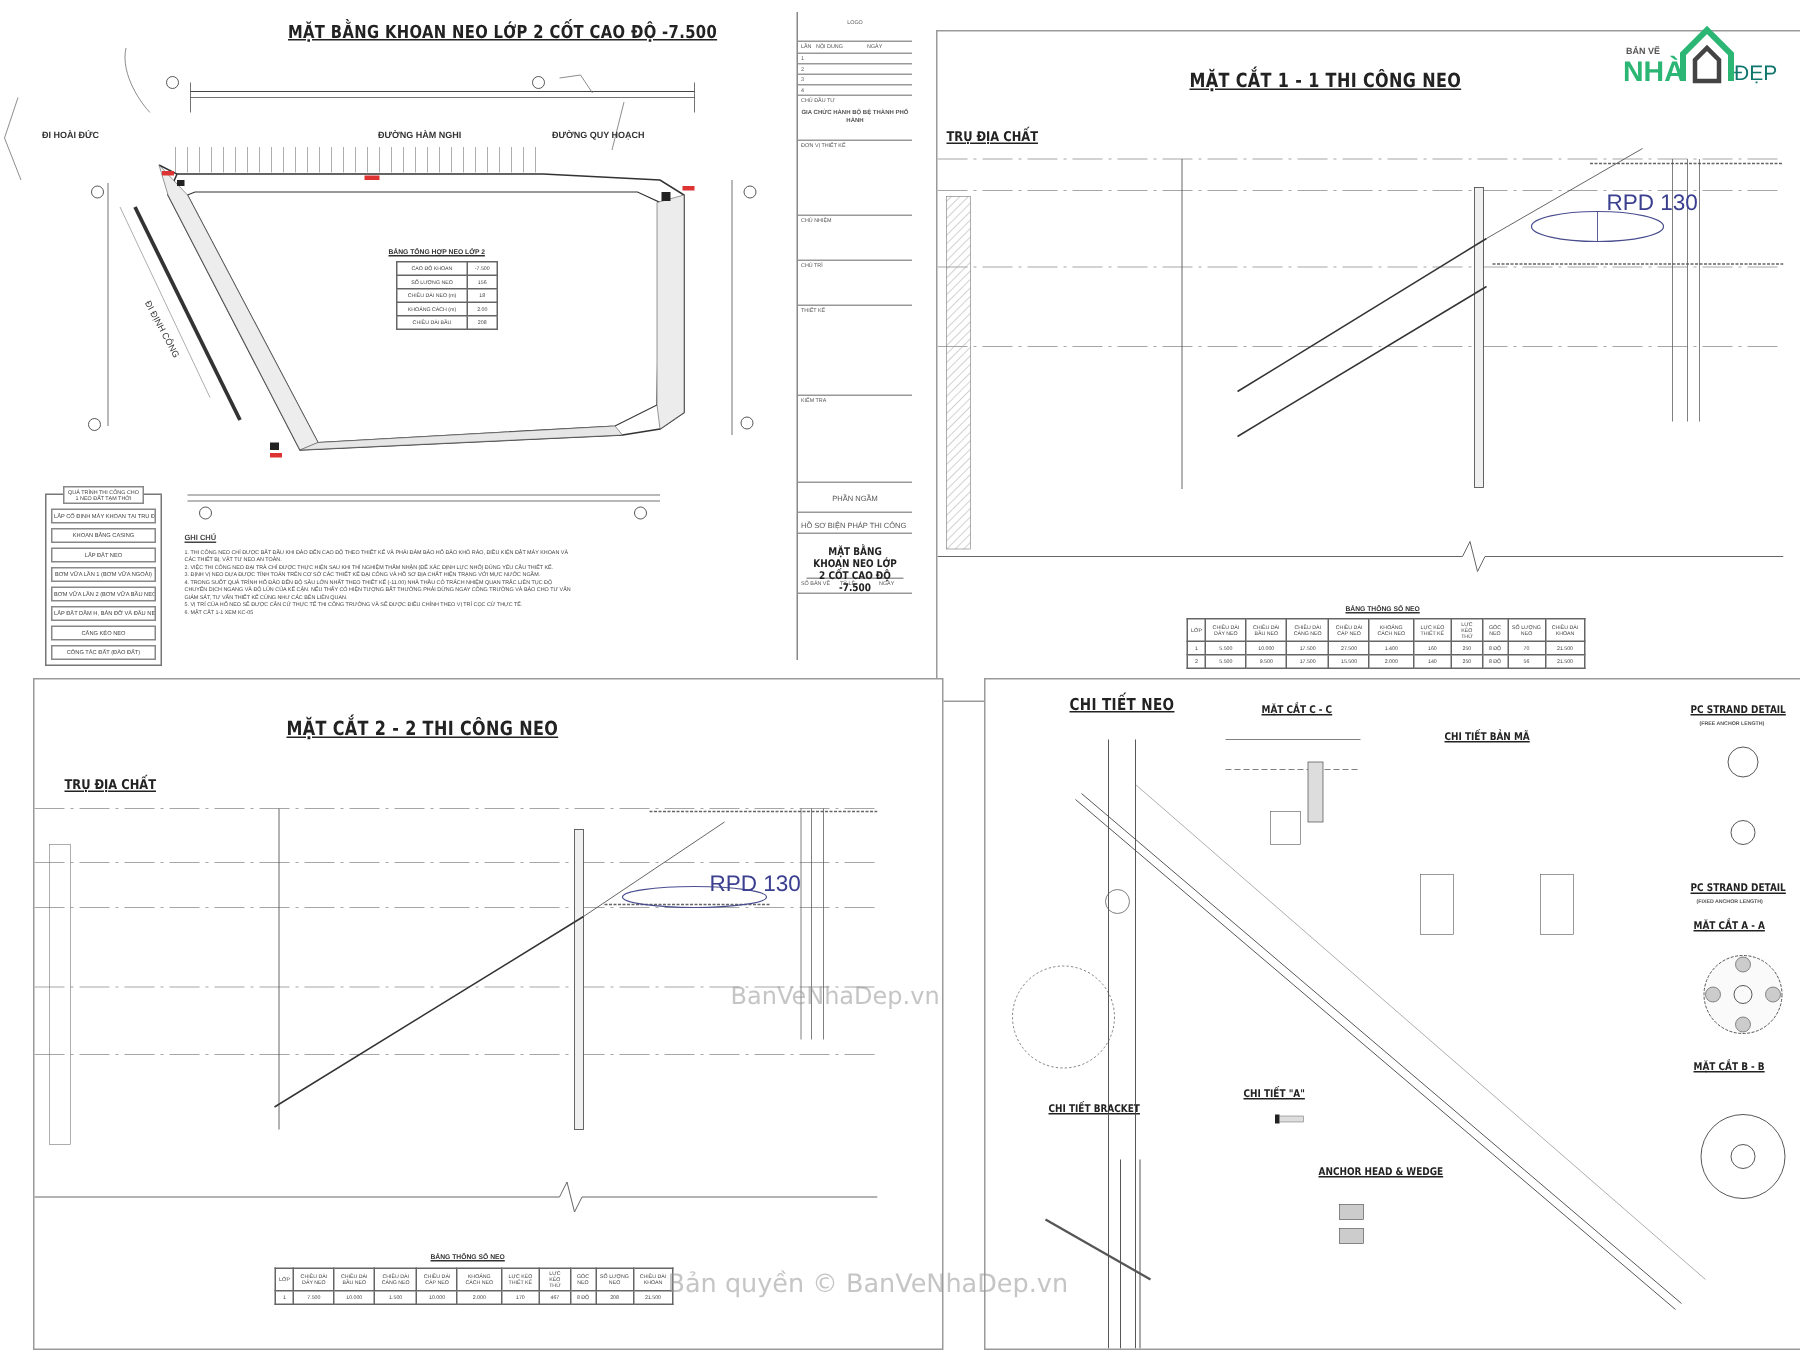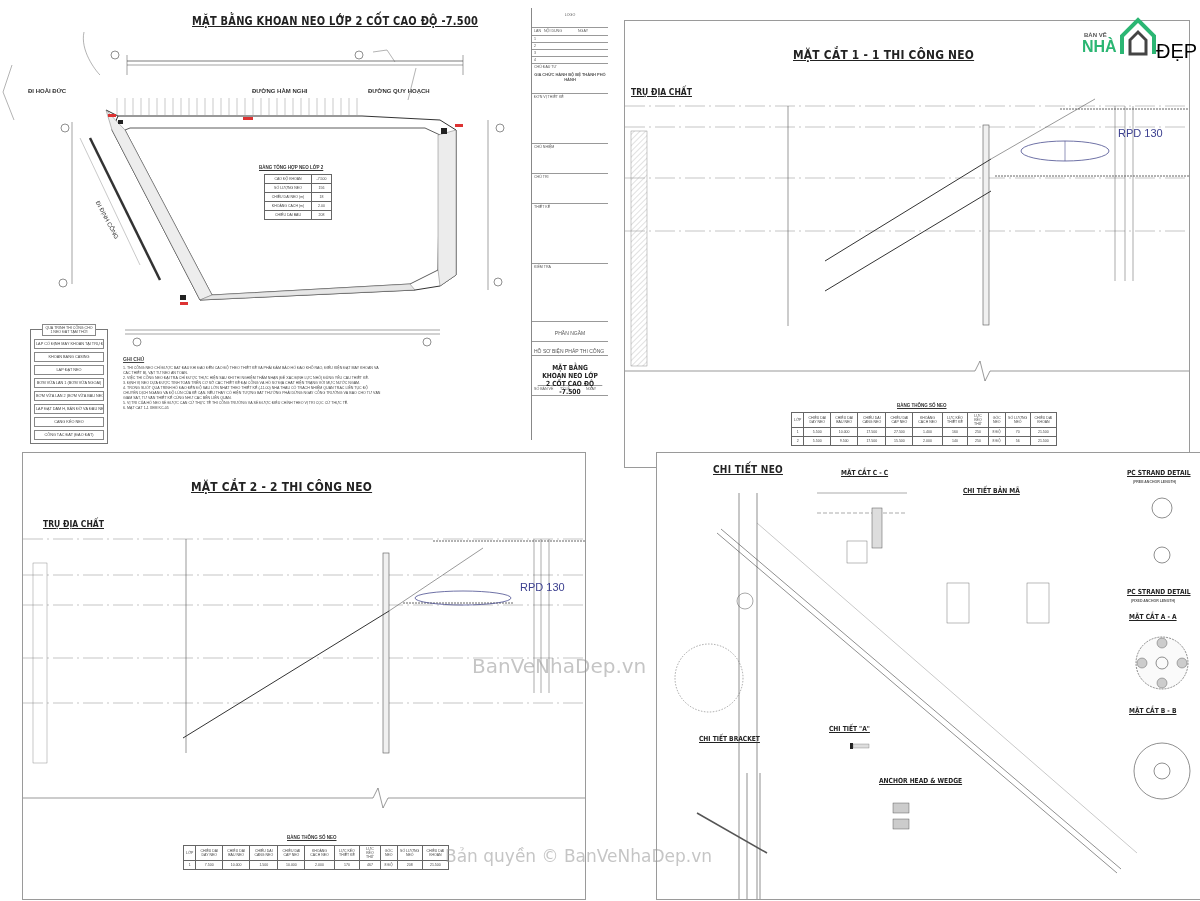--- a/index.html
+++ b/index.html
@@ -1,35 +1,35 @@
 <!DOCTYPE html>
 <html><head>
 <meta charset="utf-8">
 <style>
   html, body { margin:0; padding:0; background:#ffffff; }
   body { width:1200px; height:901px; position:relative; overflow:hidden; font-family:"Liberation Sans", sans-serif; color:#222; }
-  .sheet { position:absolute; border:1px solid #9a9a9a; background:#fff; }
+  .sheet { position:absolute; border:1px solid #9a9a9a; background:#fff;padding-left:43px; }
   .title { position:absolute; font-weight:bold; font-family:"DejaVu Sans", sans-serif; text-decoration:underline; color:#222; letter-spacing:0.3px; transform:scaleX(0.82); transform-origin:left top; white-space:nowrap; }
   .sub { position:absolute; font-weight:bold; font-family:"DejaVu Sans", sans-serif; text-decoration:underline; font-size:9px; color:#222; transform:scaleX(0.85); transform-origin:left top; white-space:nowrap; }
   .lbl { position:absolute; font-size:6px; color:#333; white-space:nowrap; }
   .tiny { position:absolute; font-size:3.5px; color:#555; white-space:nowrap; }
   svg { position:absolute; left:0; top:0; }
   table.data { position:absolute; border-collapse:collapse; font-size:3.5px; color:#444; }
   table.data td { border:1px solid #666; padding:1px 2px; text-align:center; height:6px; }
   .flow { position:absolute; left:30px; top:329px; width:70px; border:1px solid #777; padding:2px 3px 3px 3px; }
   .flowbox { border:1px solid #888; font-size:3.8px; text-align:center; padding:2px 1px; margin-top:3px; color:#444; white-space:nowrap; overflow:hidden; }
   .flowhead { border:1px solid #888; font-size:3.6px; text-align:center; padding:1px; margin:-8px 8px 0 8px; background:#fff; color:#444; }
   .notes { position:absolute; left:123px; top:357px; width:260px; font-size:3.6px; color:#444; line-height:5px; }
   .notes .h { font-weight:bold; font-size:5px; text-decoration:underline; margin-bottom:4px; }
   .tb { position:absolute; left:531px; top:8px; width:76px; height:432px; border-left:1px solid #888; }
   .tb .row { border-bottom:1px solid #999; font-size:3.6px; color:#555; padding:1px 2px; box-sizing:border-box; }
   .tb .big { font-weight:bold; font-size:7px; text-align:center; color:#222; font-family:"DejaVu Sans", sans-serif; transform:scaleX(0.85); }
   .wm { position:absolute; font-family:"DejaVu Sans", sans-serif; color:rgba(150,150,150,0.55); white-space:nowrap; }
   .logo { position:absolute; left:1080px; top:14px; width:110px; height:50px; }
-  .rpd { position:absolute; font-size:11px; color:#3b3f8f;margin-left:47px; }
+  .rpd { position:absolute; font-size:15px; color:#3b3f8f; }
 </style>
 </head>
 <body>
 
 <div class="sheet" style="left:0;top:0;width:612px;height:445px;border:none;">
   <div class="title" style="left:192px;top:14px;font-size:12px;">MẶT BẰNG KHOAN NEO LỚP 2 CỐT CAO ĐỘ -7.500</div>
 
   <svg width="612" height="445">
 
     <line x1="127" y1="61" x2="463" y2="61" stroke="#444" stroke-width="0.7"></line>
@@ -273,22 +273,22 @@
   </tbody>
     </table>
 </div>
 
 <div class="logo">
   <svg width="110" height="50">
     <path d="M42,40 L42,22 L58,6 L74,22 L74,40" fill="none" stroke="#2bb673" stroke-width="4"></path>
     <path d="M50,40 L50,26 L58,18 L66,26 L66,40 Z" fill="none" stroke="#444" stroke-width="3"></path>
   </svg>
   <div style="position:absolute;left:4px;top:18px;font-size:6px;font-weight:bold;color:#555;">BẢN VẼ</div>
-  <div style="position:absolute;left:2px;top:24px;font-size:16px;font-weight:bold;color:#2bb673;">NHÀ</div>
-  <div style="position:absolute;left:76px;top:26px;font-size:20px;color:#000000;">ĐẸP</div>
+  <div style="position:absolute;left:2px;top:24px;font-size:19px;font-weight:bold;color:#2bb673;">NHÀ</div>
+  <div style="position:absolute;left:76px;top:26px;font-size:14px;color:#0f766e;">ĐẸP</div>
 </div>
 
 <div class="sheet" style="left:22px;top:452px;width:562px;height:446px;">
   <div class="title" style="left:168px;top:26px;font-size:13px;">MẶT CẮT 2 - 2 THI CÔNG NEO</div>
   <div class="sub" style="left:20px;top:66px;">TRỤ ĐỊA CHẤT</div>
   <svg width="562" height="446">
     <line x1="0" y1="86" x2="562" y2="86" stroke="#888" stroke-width="0.5" stroke-dasharray="20,4,2,4"></line>
     <line x1="0" y1="122" x2="562" y2="122" stroke="#888" stroke-width="0.5" stroke-dasharray="20,4,2,4"></line>
     <line x1="0" y1="152" x2="562" y2="152" stroke="#888" stroke-width="0.5" stroke-dasharray="20,4,2,4"></line>
     <line x1="0" y1="205" x2="562" y2="205" stroke="#888" stroke-width="0.5" stroke-dasharray="20,4,2,4"></line>
@@ -392,21 +392,21 @@
     <line x1="40" y1="360" x2="110" y2="400" stroke="#555" stroke-width="1.5"></line>
 
     <rect x="236" y="350" width="16" height="10" fill="#ccc" stroke="#444" stroke-width="0.4"></rect>
     <rect x="236" y="366" width="16" height="10" fill="#ccc" stroke="#444" stroke-width="0.4"></rect>
 
     <rect x="193" y="290" width="3" height="6" fill="#222"></rect>
     <rect x="196" y="291" width="16" height="4" fill="#ddd" stroke="#555" stroke-width="0.3"></rect>
   </svg>
 </div>
 
-<div class="wm" style="left:472px;top:654px;font-size:20px;">BanVeNhaDep.vn</div>
+<div class="wm" style="left:487px;top:654px;font-size:16px;">BanVeNhaDep.vn</div>
 <div class="wm" style="left:445px;top:846px;font-size:17px;">Bản quyền © BanVeNhaDep.vn</div>
 
 <svg width="0" height="0" style="position:absolute">
   <defs>
     <pattern id="hatch" width="4" height="4" patternUnits="userSpaceOnUse" patternTransform="rotate(45)">
       <line x1="0" y1="0" x2="0" y2="4" stroke="#999" stroke-width="0.6"></line>
     </pattern>
   </defs>
 </svg>
 

